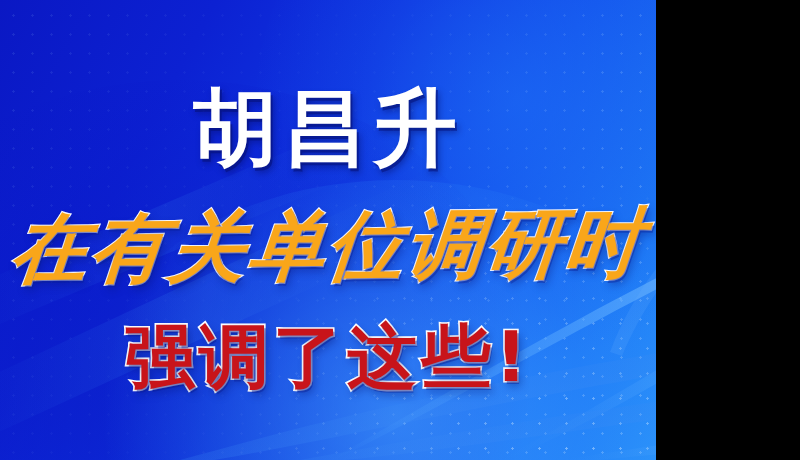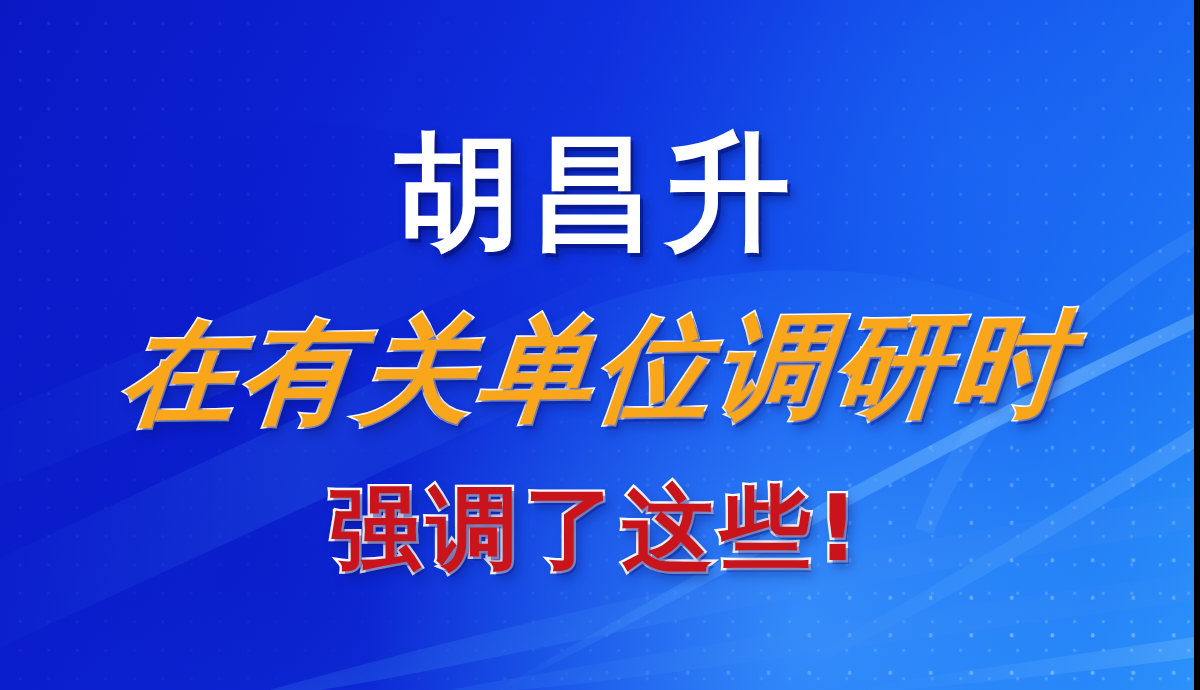--- a/index.html
+++ b/index.html
@@ -6,21 +6,21 @@
     margin: 0;
     padding: 0;
     background: #000;
   }
   body {
     font-family: "Liberation Sans", sans-serif;
   }
 
   #banner {
     position: relative;
-    width: 796px;
+    width: 656px;
     height: 460px;
     overflow: hidden;
     background: #0b1fce;
   }
 
   
   .bg-base {
     position: absolute;
     inset: 0;
     background: linear-gradient(118deg,
@@ -160,21 +160,21 @@
   }
 
   .headline-emph {
     position: absolute;
     top: 322px;
     left: 0;
     right: 0;
     text-align: center;
     font-family: "DejaVu Sans", "Liberation Sans", sans-serif;
     font-weight: 700;
-    font-size: 61px;
+    font-size: 70px;
     line-height: 1;
     color: #c8141a;
     letter-spacing: 4px;
     white-space: nowrap;
     -webkit-text-stroke: 3.2px #ffffff;
     paint-order: stroke fill;
     text-shadow:
        2px 3px 0 rgba(8,24,140,0.38),
        3px 5px 8px rgba(6,18,110,0.40);
   }

